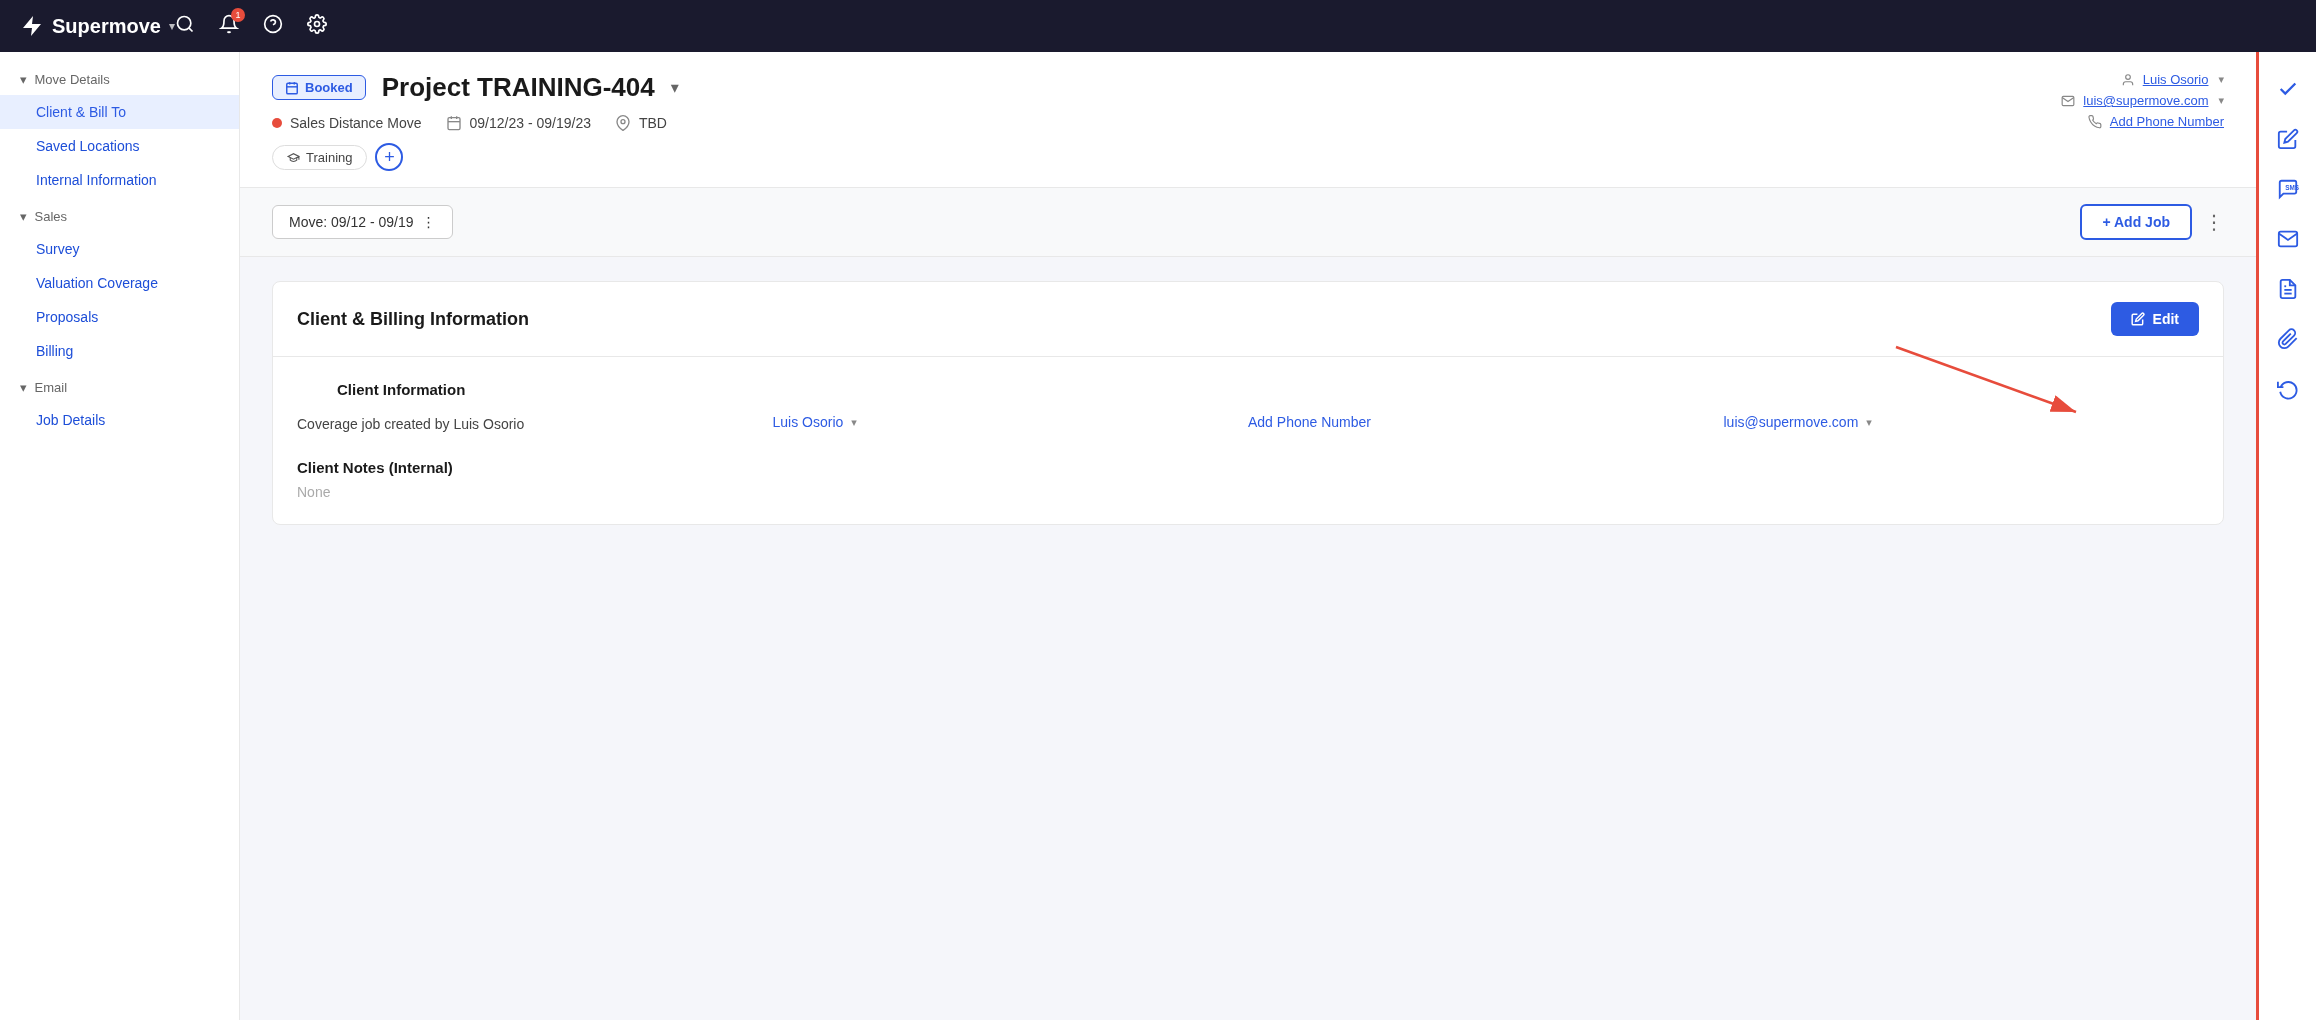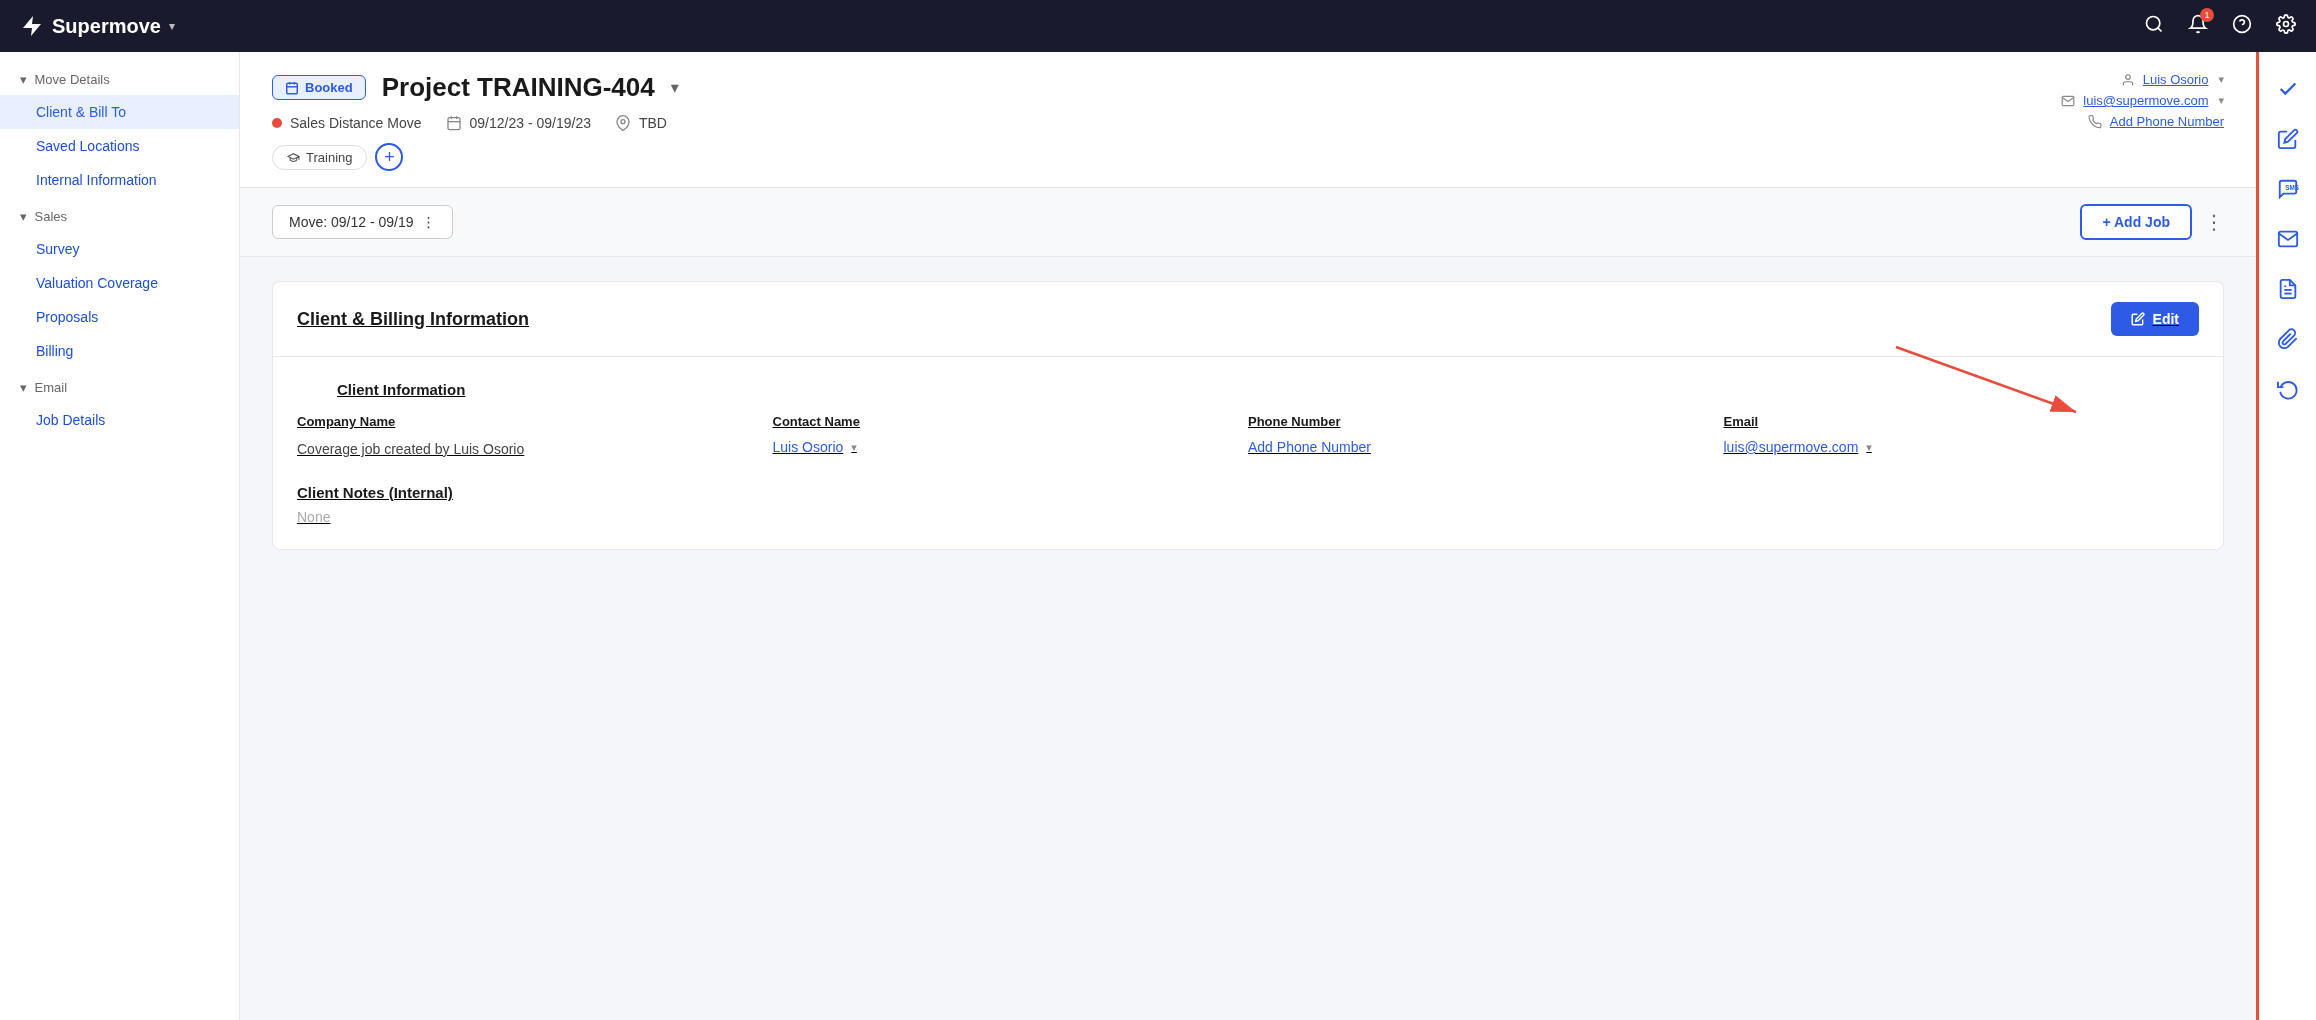--- a/index.html
+++ b/index.html
@@ -6,21 +6,20 @@
     body { font-family: -apple-system, BlinkMacSystemFont, 'Segoe UI', sans-serif; background: #f5f6fa; display: flex; flex-direction: column; height: 100vh; overflow: hidden; }
 
     
     .top-nav {
       background: #1a1a2e;
       color: white;
       height: 52px;
       display: flex;
       align-items: center;
       padding: 0 20px;
-      justify-content: space-between;
       flex-shrink: 0;
     }
     .top-nav-left { display: flex; align-items: center; gap: 8px; }
     .nav-logo { color: white; font-size: 20px; font-weight: 700; display: flex; align-items: center; gap: 8px; }
     .nav-logo svg { width: 24px; height: 24px; }
     .nav-chevron { font-size: 12px; opacity: 0.7; }
     .top-nav-right { display: flex; align-items: center; gap: 24px; }
     .nav-icon { color: white; font-size: 18px; cursor: pointer; position: relative; }
     .nav-icon .badge {
       position: absolute; top: -6px; right: -6px;
@@ -120,21 +119,20 @@
     .more-btn { color: #666; font-size: 20px; cursor: pointer; }
 
     
     .main-content { padding: 24px 32px; }
 
     .card {
       background: white;
       border: 1px solid #e8e8e8;
       border-radius: 8px;
       overflow: hidden;
-      text-decoration: underline;
     }
     .card-header {
       padding: 20px 24px;
       display: flex; align-items: center; justify-content: space-between;
       border-bottom: 1px solid #e8e8e8;
     }
     .card-title { font-size: 18px; font-weight: 700; color: #1a1a1a; }
     .edit-btn {
       background: #2d5be3; color: white;
       border: none; border-radius: 6px;
@@ -389,26 +387,20 @@
                 <path d="M11 4H4a2 2 0 0 0-2 2v14a2 2 0 0 0 2 2h14a2 2 0 0 0 2-2v-7"></path>
                 <path d="M18.5 2.5a2.121 2.121 0 0 1 3 3L12 15l-4 1 1-4 9.5-9.5z"></path>
               </svg>
             <span>Edit</span>
           </button>
         </div>
         <div class="card-body">
           <div class="section-title">Client Information</div>
 
           <div class="info-table">
-            <div class="info-table-header">
-              <span>Company Name</span>
-              <span>Contact Name</span>
-              <span>Phone Number</span>
-              <span>Email</span>
-            </div>
             <div class="info-table-row">
               <div class="company-cell">Coverage job created by Luis Osorio</div>
               <div class="info-cell">
                 <a class="link-cell">
                   <span>Luis Osorio</span>
                   <span class="dropdown-chevron">▾</span>
                 </a>
               </div>
               <div class="info-cell">
                 <a class="link-cell">

